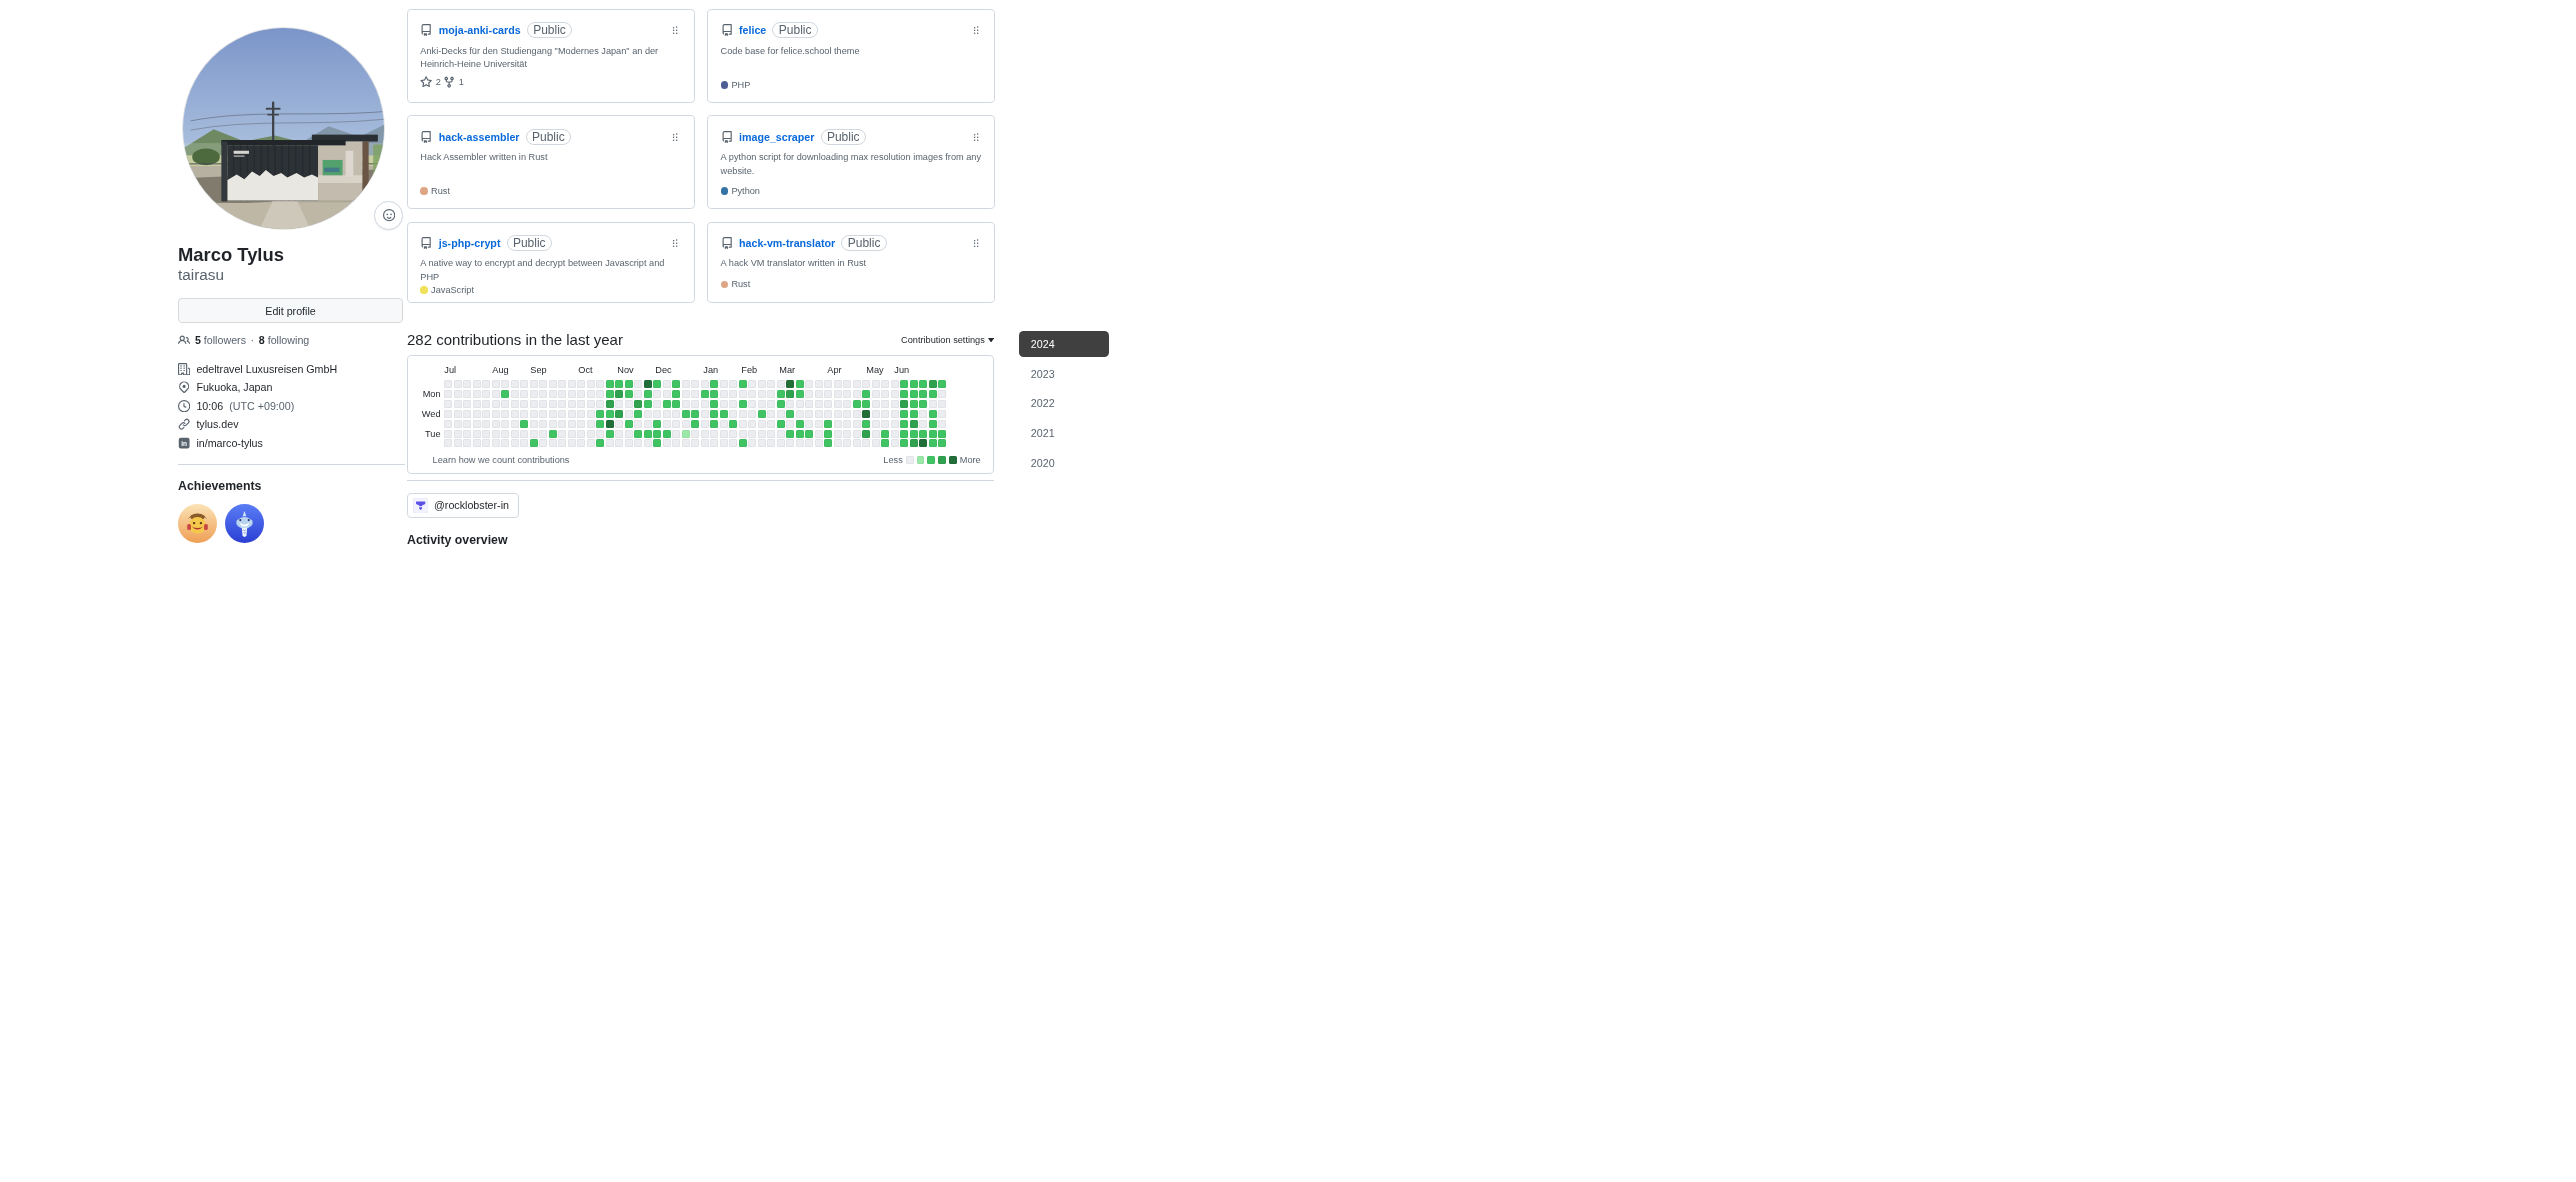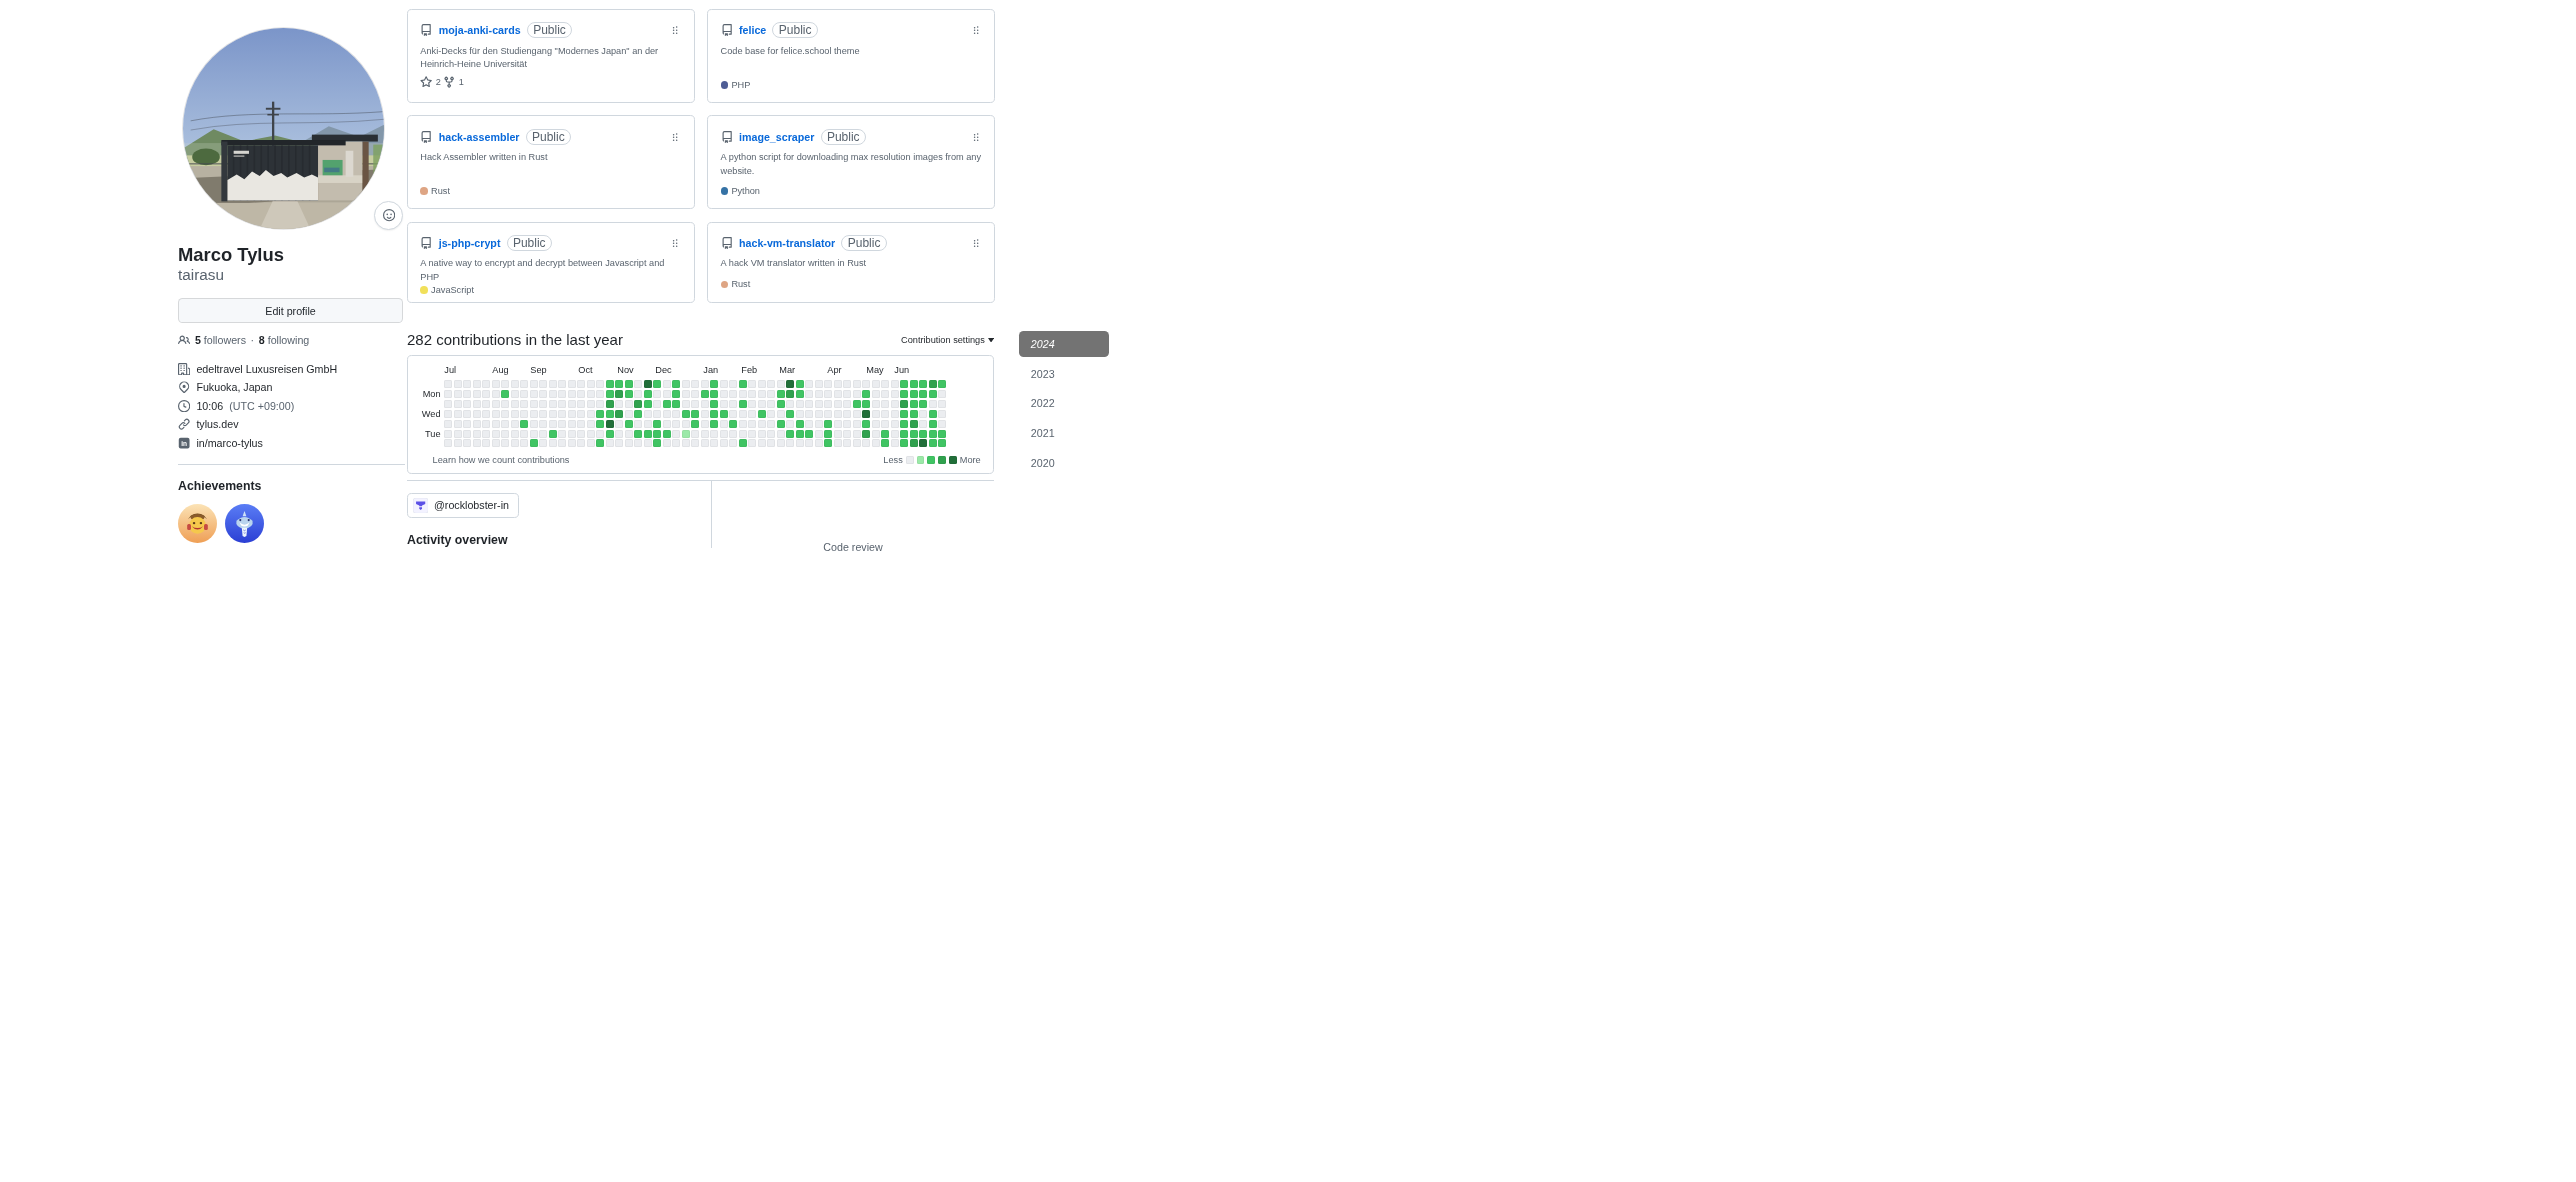--- a/index.html
+++ b/index.html
@@ -70,21 +70,21 @@
   .graph-foot { display:flex; justify-content:space-between; align-items:center; margin-top:7.7px;
     font-size:9.2px; color:#59636e; padding-left:12.3px; }
   .learn-link { color:#59636e; text-decoration:none; cursor:pointer; }
   .legend { display:flex; align-items:center; gap:3.1px; }
   .legend .lcell { width:7.7px; height:7.7px; border-radius:1.5px; box-shadow:inset 0 0 0 0.8px rgba(27,31,35,0.06); }
 
   .year-rail { width:90px; display:flex; flex-direction:column; }
   .year-item { height:26px; border:none; background:transparent; border-radius:4.6px; text-align:left;
     padding-left:12.3px; font-size:10.7px; color:#59636e; font-family:inherit; cursor:pointer; margin-bottom:3.8px;
     display:flex; align-items:center; }
-  .year-item.selected { background:#737373; color:#fff;font-style:italic; }
+  .year-item.selected { background:#404040; color:#fff; }
 
   .bottom-hr { border:none; border-top:0.8px solid #d0d7de; margin-top:6.1px; width:587px; }
   .bottom { display:flex; width:587px; height:67px; }
   .bottom-left { width:304px; }
   .org-btn { margin-top:12.3px; display:inline-flex; align-items:center; gap:6.1px; height:24.5px;
     padding:0 9.2px 0 4.6px; border:0.8px solid #d0d7de; border-radius:4.6px; background:#fff;
     font-size:10.7px; color:#25292e; font-family:inherit; cursor:pointer; }
   .activity-title { font-size:12.3px; font-weight:600; margin-top:15.3px; }
   .bottom-right { flex:1; border-left:0.8px solid #d0d7de; text-align:center; padding-top:60px;
     font-size:10.7px; color:#59636e; }
@@ -840,23 +840,20 @@
             <button class="org-btn">
               <svg width="15.3" height="15.3" viewBox="0 0 20 20">
                 <rect width="20" height="20" rx="4" fill="#f3f2ff" stroke="#d0d7de" stroke-width="0.5"></rect>
                 <path d="M4 4.5h12v3.2l-4.2 2.1v1h-3.6v-1L4 7.7Z" fill="#5c51e6"></path>
                 <path d="M8.2 12h3.6v2.2l-1.8 1.6-1.8-1.6Z" fill="#5c51e6"></path>
               </svg>
               <span>@rocklobster-in</span>
             </button>
             <h2 class="activity-title">Activity overview</h2>
           </div>
-          <div class="bottom-right">
-            <span>Code review</span>
-          </div>
         </div>
       </div>
 
       <div class="year-rail" id="year-rail">
           <button class="year-item selected">2024</button>
           <button class="year-item">2023</button>
           <button class="year-item">2022</button>
           <button class="year-item">2021</button>
           <button class="year-item">2020</button>
         </div>

